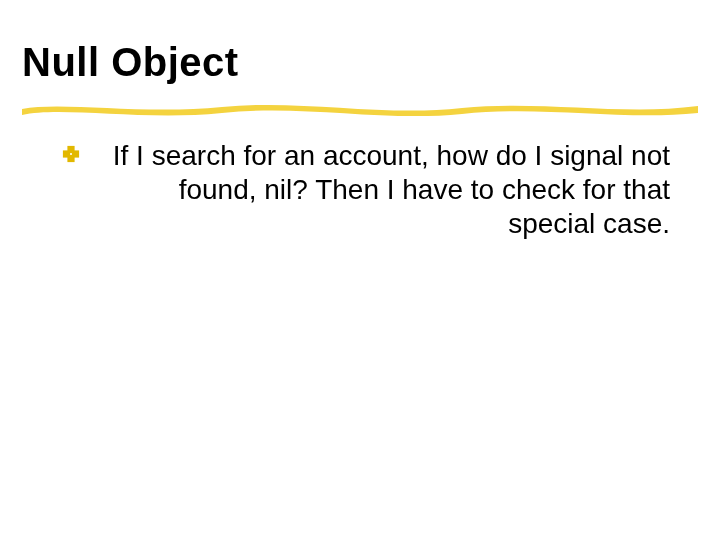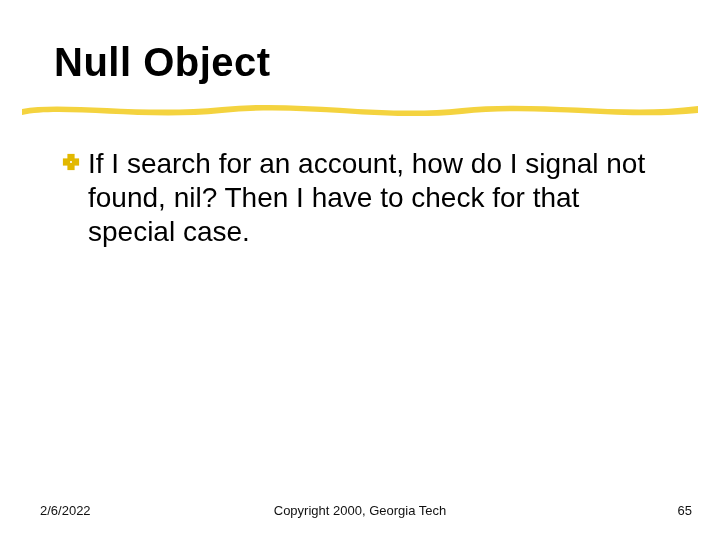--- a/index.html
+++ b/index.html
@@ -1,22 +1,22 @@
 <!DOCTYPE html>
 <html><head>
 <meta charset="utf-8">
 <style>
   * { margin: 0; padding: 0; box-sizing: border-box; }
   html, body { width: 720px; height: 540px; background: #fff; font-family: Arial, Helvetica, sans-serif; color: #000; }
   .slide { position: relative; width: 720px; height: 540px; padding: 40px 30px 0 22px; }
   .title-row { display: flex; align-items: baseline; }
-  .title { font-family: "Arial Black", Arial, sans-serif; font-weight: 900; font-size: 40px; letter-spacing: 0.5px; margin-left: 32px; }
+  .title { font-family: "Arial Black", Arial, sans-serif; font-weight: 900; font-size: 40px; letter-spacing: 0.5px; }
   .underline-wrap { margin-top: 12px; }
   .underline-svg { display: block; }
-  .body { margin-top: 28px; padding: 0 20px 0 40px; }
+  .body { margin-top: 20px; padding: 0 20px 0 40px; text-align: right; }
   .bullet-item { position: relative; padding-left: 26px; font-size: 28px; line-height: 1.22; margin-bottom: 4px; }
   .bullet-glyph { position: absolute; left: 0; top: 6px; width: 18px; height: 18px; }
   .footer { position: absolute; left: 0; right: 0; bottom: 22px; padding: 0 28px 0 40px; display: flex; justify-content: space-between; align-items: baseline; font-size: 13px; color: #111; }
   .footer .center { position: absolute; left: 0; right: 0; text-align: center; }
   .footer .right { margin-left: auto; }
 </style>
 </head>
 <body>
 
 <div class="slide">
@@ -36,19 +36,14 @@
       <svg class="bullet-glyph" viewBox="0 0 20 20">
         <rect x="1" y="6" width="8" height="8" fill="#e2b800"></rect>
         <rect x="11" y="6" width="8" height="8" fill="#e2b800"></rect>
         <rect x="6" y="1" width="8" height="8" fill="#e2b800"></rect>
         <rect x="6" y="11" width="8" height="8" fill="#e2b800"></rect>
       </svg>
       <span>If I search for an account, how do I signal not found, nil?  Then I have to check for that special case.</span>
     </div>
   </div>
 
-  <div class="footer">
-    <span>2/6/2022</span>
-    <span class="center">Copyright 2000, Georgia Tech</span>
-    <span class="right">65</span>
-  </div>
 
 </div>
 
 </body></html>

